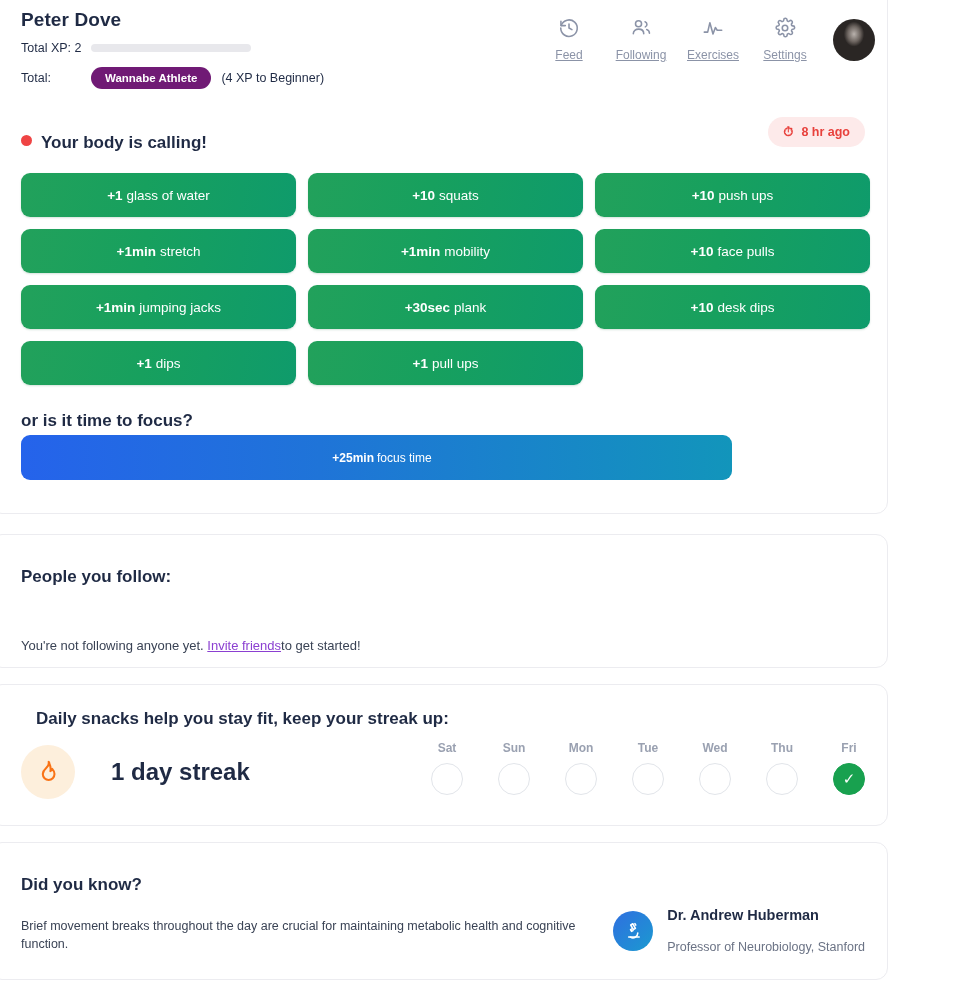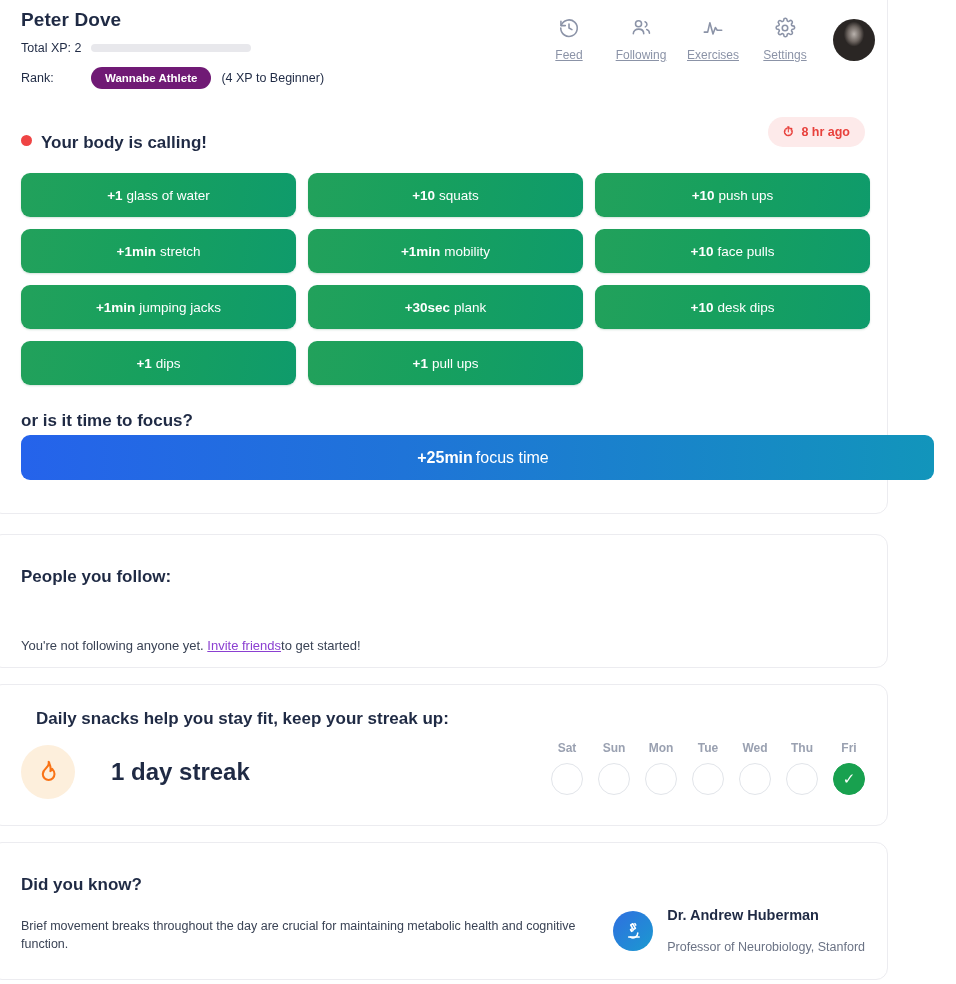--- a/index.html
+++ b/index.html
@@ -106,23 +106,23 @@
     background: linear-gradient(100deg, #22a15b 0%, #17a05e 45%, #0f9b6b 100%);
     color: #ffffff; font-size: 13.5px; font-family: inherit;
     display: flex; align-items: center; justify-content: center;
     cursor: pointer;
     box-shadow: 0 1px 2px rgba(16,92,56,.18);
   }
   .action-btn b { font-weight: 700; margin-right: 4px; }
 
   .focus-wrap { position: absolute; left: 30px; top: 446px; }
   .focus-btn {
-    width: 913px; height: 45px; border-radius: 9px; border: none;
+    width: 711px; height: 45px; border-radius: 9px; border: none;
     background: linear-gradient(90deg, #2563eb 0%, #1f74d8 42%, #1295bb 100%);
-    color: #ffffff; font-size: 16px; font-family: inherit;
+    color: #ffffff; font-size: 12px; font-family: inherit;
     display: flex; align-items: center; justify-content: center;
     cursor: pointer;
     padding-left: 11px;
   }
   .focus-btn b { font-weight: 700; margin-right: 3px; }
 
   
   #card-follow { top: 534px; width: 898px; height: 134px; }
   .follow-title { left: 30px; top: 32px; }
   .follow-text {
@@ -144,21 +144,21 @@
     width: 54px; height: 54px; border-radius: 50%;
     background: #fdefdc;
     display: flex; align-items: center; justify-content: center;
   }
   .streak-count { font-size: 24px; font-weight: 700; color: #1f2a44; }
 
   .week {
     position: absolute; right: 22px; top: 56px;
     display: flex; gap: 15px;
   }
-  .day { display: flex; flex-direction: column; align-items: center; gap: 8px; }
+  .day { display: flex; flex-direction: column; align-items: center; gap: 8px; margin-left: 20px; }
   .day-label { font-size: 12px; color: #9aa1b1; font-weight: 600; }
   .day-circle {
     width: 32px; height: 32px; border-radius: 50%;
     border: 1px solid #e2e5ea; background: #ffffff;
     display: flex; align-items: center; justify-content: center;
     cursor: pointer;
   }
   .day-circle.done {
     background: #18a14f; border-color: #18a14f;
     color: #ffffff; font-size: 15px;
@@ -193,21 +193,21 @@
     <div class="user-name">Peter Dove</div>
 
     <div class="xp-row">
       <span class="xp-label">Total XP: 2</span>
       <div class="xp-track">
         <div class="xp-fill" id="xp-fill" style="width: 0%;"></div>
       </div>
     </div>
 
     <div class="rank-row">
-      <span class="rank-label">Rank:</span>
+      <span class="rank-label">Total:</span>
       <span class="rank-pill">Wannabe Athlete</span>
       <span class="rank-note">(4 XP to Beginner)</span>
     </div>
 
     <div class="nav">
 
       <div class="nav-item">
         <span>
           <svg width="22" height="22" viewBox="0 0 24 24">
             <path d="M3.5 9.2A9 9 0 1 1 3 12"></path>

